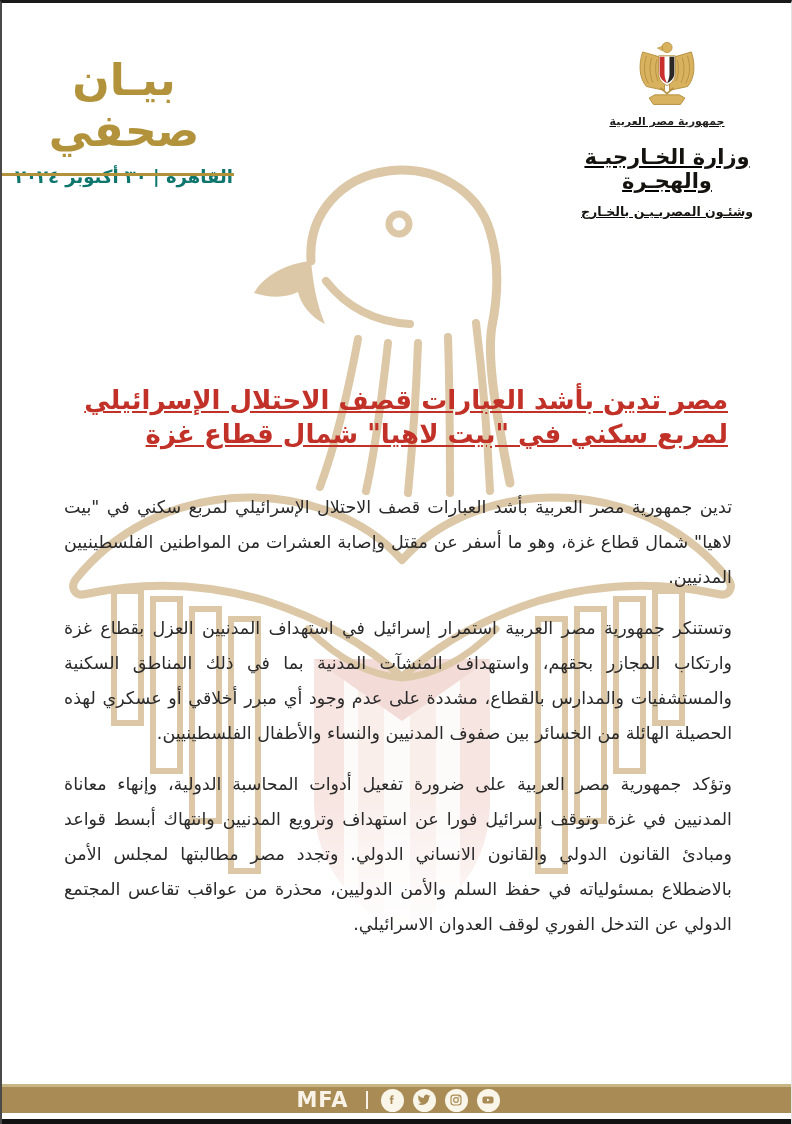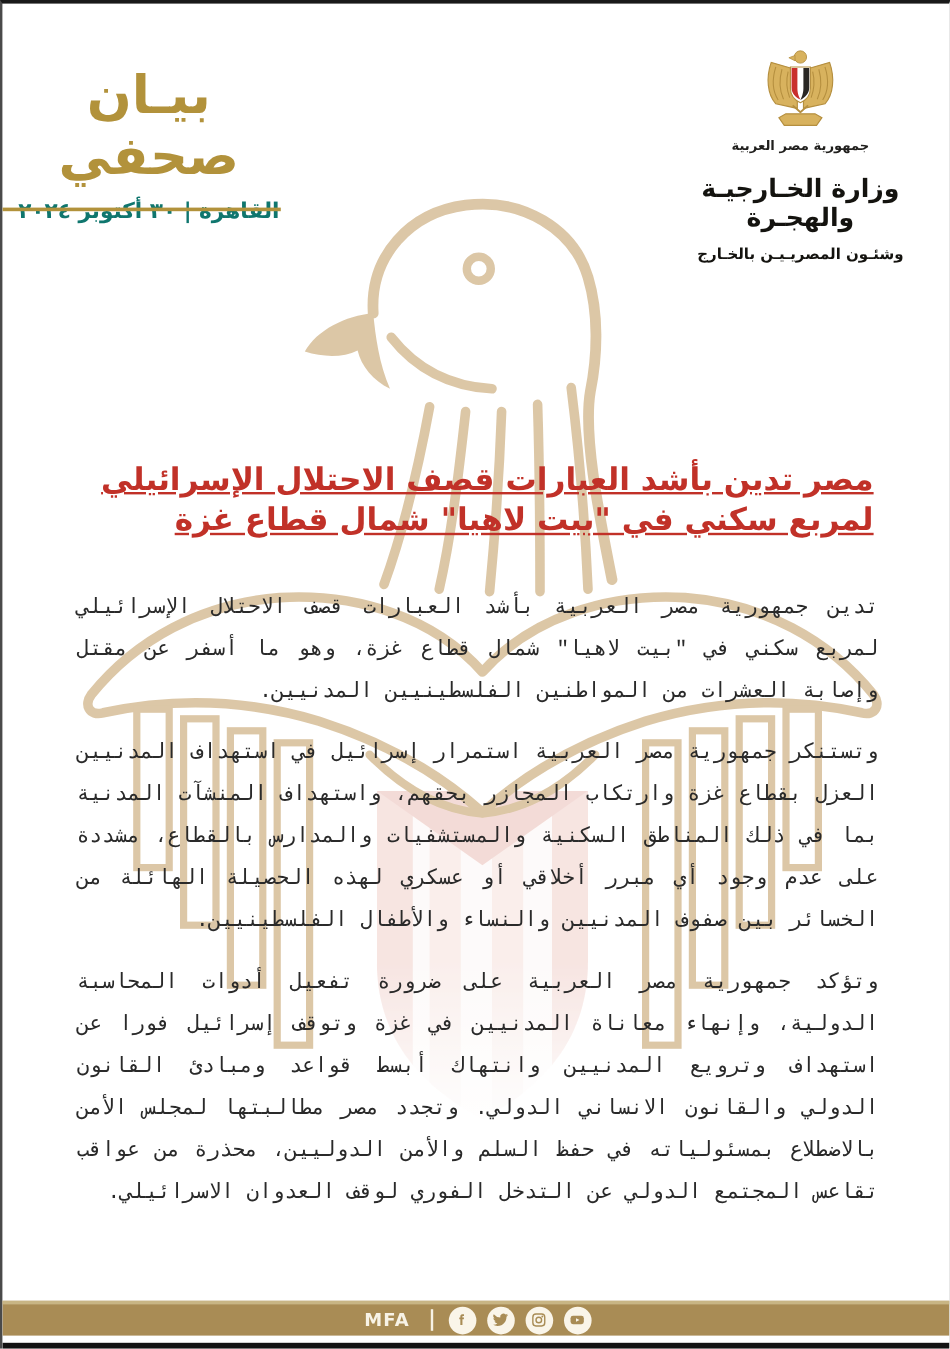--- a/index.html
+++ b/index.html
@@ -29,21 +29,21 @@
     margin-top:10px; font-size:18px; font-weight:bold; color:#0f766e;
   }
   .press-rule {
     position:absolute; top:170px; left:0; width:232px; height:3px;
     background:#b2923b; z-index:3;
   }
 
   
   .logo-block {
     position:absolute; top:36px; right:6px; width:236px;
-    text-align:center; direction:rtl; z-index:3;
+    text-align:center; direction:rtl; z-index:3;text-decoration:underline;
   }
   .logo-emblem { display:block; margin:0 auto 4px auto; }
   .logo-country {
     font-size:11px; font-weight:bold; color:#201f1d; letter-spacing:1.5px;
   }
   .logo-ministry {
     margin-top:17px; font-size:21px; font-weight:bold; color:#14130f;
   }
   .logo-department {
     margin-top:11px; font-size:12.5px; font-weight:bold; color:#14130f;
@@ -63,31 +63,31 @@
     color:#c13128; font-size:26px; font-weight:bold; line-height:34px;
     z-index:2;
     text-decoration:underline;
   }
   .body-text {
     position:absolute; top:487px; left:62px; width:668px;
     direction:rtl; text-align:justify;
     color:#2a2a2a; font-size:17.5px; line-height:35px;
     z-index:2;
   }
-  .body-text p { margin-bottom:16px;font-family:Liberation Mono, monospace; }
+  .body-text p { margin-bottom:16px; }
 
   
   .footer-bar {
     position:absolute; left:0; top:1081px; width:792px; height:29px;
     background:#a98c55; border-top:3px solid #c8b584;
     display:flex; align-items:center; justify-content:center; gap:9px;
     z-index:4;
   }
   .footer-brand {
-    color:#f8f3e6; font-size:15px; letter-spacing:1px; font-weight:bold;
+    color:#f8f3e6; font-size:21px; letter-spacing:1px; font-weight:bold;
     margin-right:4px;
   }
   .footer-divider { width:2px; height:18px; background:#f8f3e6; margin:0 4px; }
   .soc {
     width:23px; height:23px; border-radius:50%;
     background:#faf5e9; display:flex; align-items:center; justify-content:center;
     cursor:pointer;
   }
   .bottom-black {
     position:absolute; left:0; top:1116px; width:792px; height:8px;

